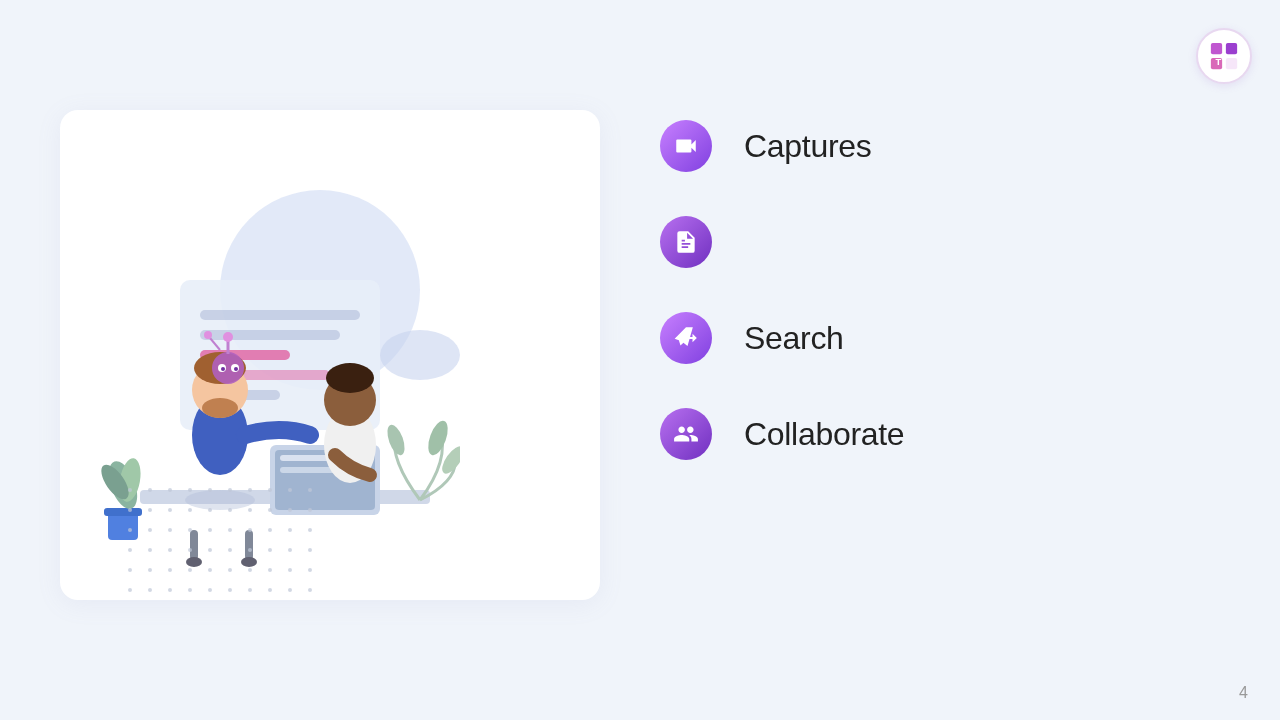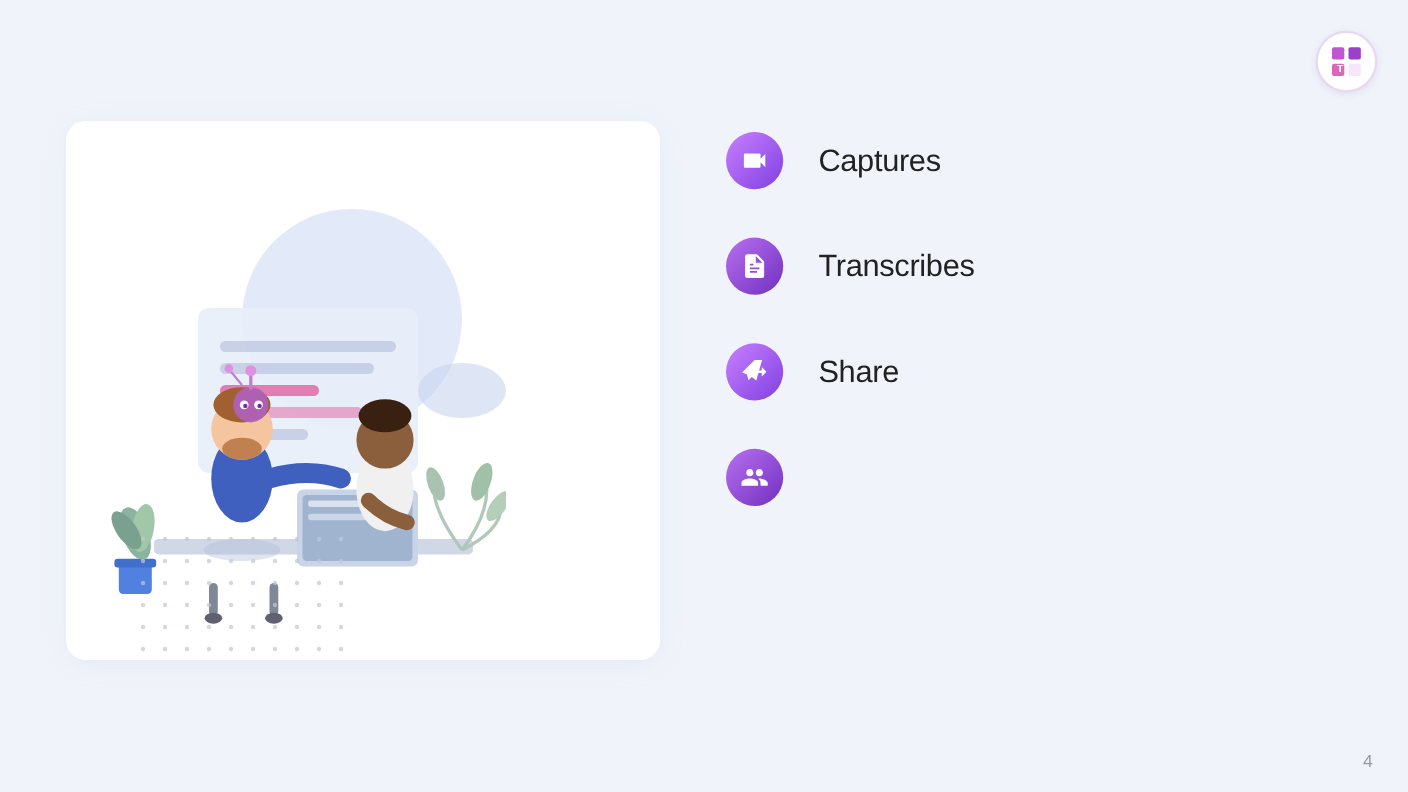--- a/index.html
+++ b/index.html
@@ -109,21 +109,21 @@
       height: 52px;
       border-radius: 50%;
       background: linear-gradient(135deg, #b388ff, #7c4dff);
       display: flex;
       align-items: center;
       justify-content: center;
       flex-shrink: 0;
     }
 
     .feature-label {
-      font-size: 28px;
+      font-size: 32px;
       font-weight: 500;
       color: #222;
       letter-spacing: -0.3px;
     }
 
     
     .page-number {
       position: absolute;
       bottom: 18px;
       right: 32px;
@@ -311,39 +311,39 @@
     </div>
     <span class="feature-label">Captures</span>
   </div>
 
   <div class="feature-item">
     <div class="feature-icon-circle" style="background: linear-gradient(135deg, #b870f0, #7030c0);">
       <svg class="icon-svg" viewBox="0 0 24 24" xmlns="http://www.w3.org/2000/svg">
         <path d="M14 2H6a2 2 0 0 0-2 2v16a2 2 0 0 0 2 2h12a2 2 0 0 0 2-2V8l-6-6zm-1 1.5L18.5 9H13V3.5zM8 13h8v1.5H8V13zm0 3h6v1.5H8V16zm0-6h3v1.5H8V10z" fill="white"></path>
       </svg>
     </div>
-    <span class="feature-label">Transcribes</span>
   </div>
 
 
   <div class="feature-item">
     <div class="feature-icon-circle" style="background: linear-gradient(135deg, #c880ff, #8040e0);">
       <svg class="icon-svg" viewBox="0 0 24 24" xmlns="http://www.w3.org/2000/svg">
         <path d="M22 12l-4-4v3H3v2h15v3l4-4z" fill="white"></path>
 
         <path d="M2 12L12 2l10 10-10 2-10-2z" fill="white" opacity="0"></path>
         <path d="M12 2.1L1.5 12.6l3.9 1.5 1.5 4.9 2.7-2.7 3.8 3 4.9-17.2z" fill="white"></path>
       </svg>
     </div>
-    <span class="feature-label"> Share</span>
+    <span class="feature-label"> Search</span>
   </div>
 
   <div class="feature-item">
     <div class="feature-icon-circle" style="background: linear-gradient(135deg, #b870f0, #7030c0);">
       <svg class="icon-svg" viewBox="0 0 24 24" xmlns="http://www.w3.org/2000/svg">
         <path d="M16 11c1.66 0 2.99-1.34 2.99-3S17.66 5 16 5c-1.66 0-3 1.34-3 3s1.34 3 3 3zm-8 0c1.66 0 2.99-1.34 2.99-3S9.66 5 8 5C6.34 5 5 6.34 5 8s1.34 3 3 3zm0 2c-2.33 0-7 1.17-7 3.5V19h14v-2.5c0-2.33-4.67-3.5-7-3.5zm8 0c-.29 0-.62.02-.97.05 1.16.84 1.97 1.97 1.97 3.45V19h6v-2.5c0-2.33-4.67-3.5-7-3.5z" fill="white"></path>
       </svg>
     </div>
+    <span class="feature-label">Collaborate</span>
   </div>
 
 </div>
 
 <div class="page-number">4</div>
 
 </body></html>

